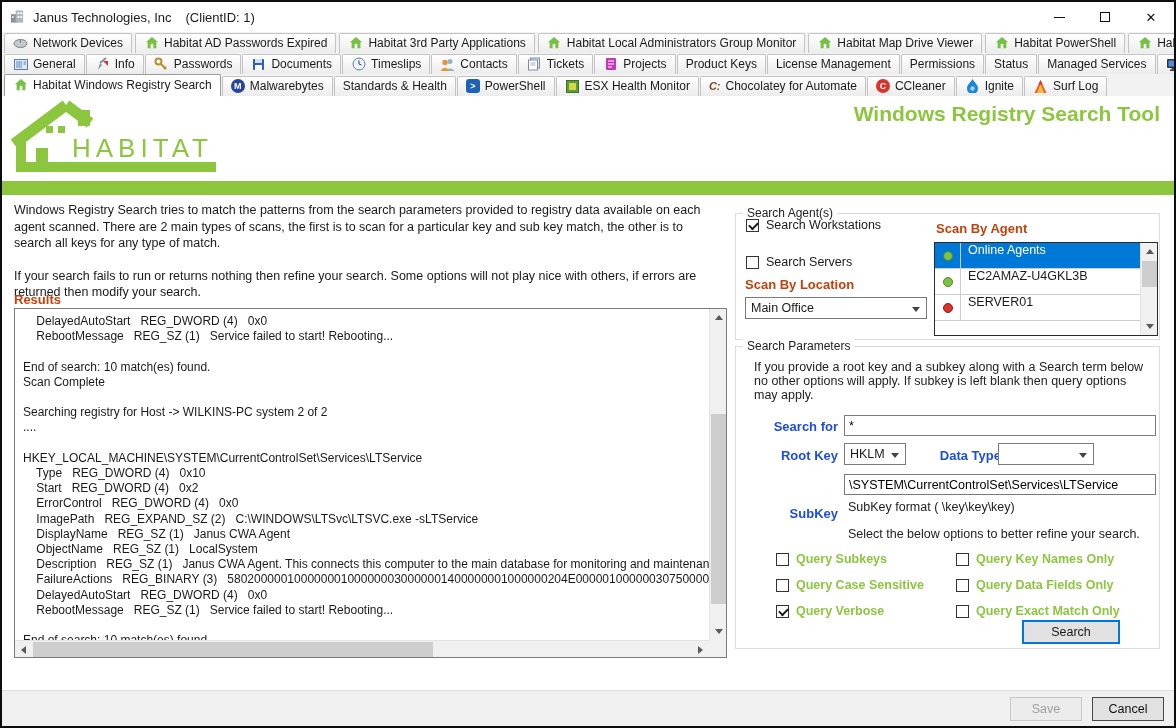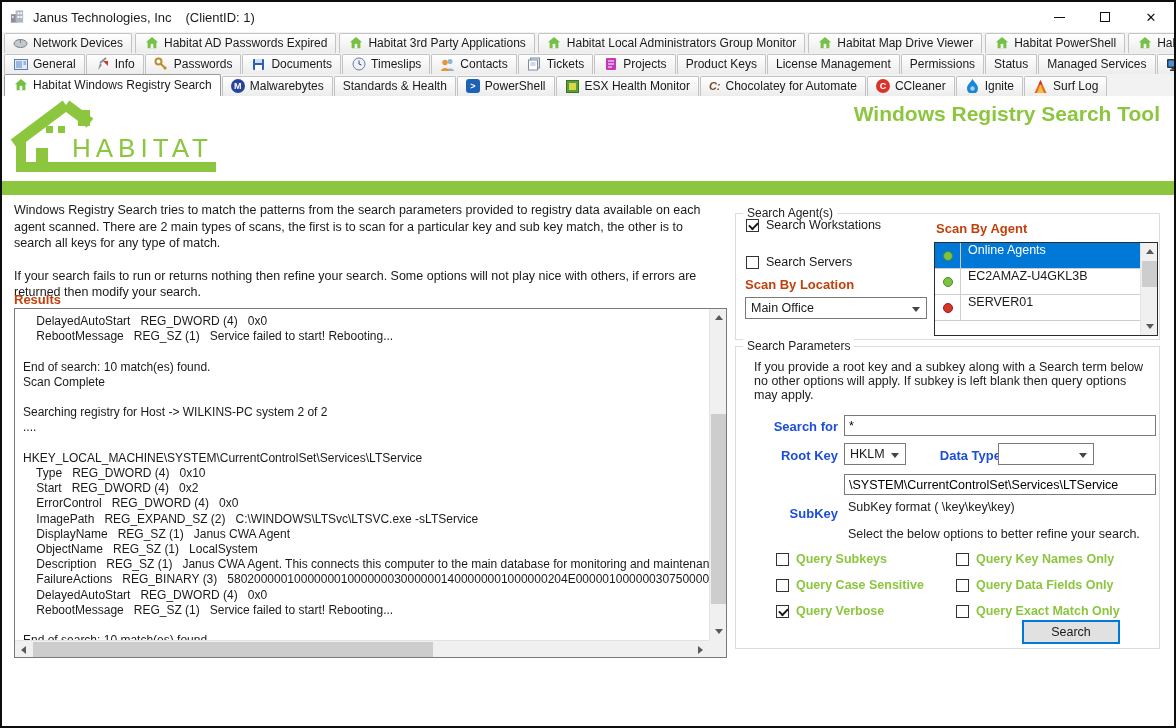--- a/index.html
+++ b/index.html
@@ -529,14 +529,18 @@
       </div>
       <div class="cbrow" style="left:220px; top:257px;">
         <span class="cb"></span>
         <span class="cb-label green">Query Exact Match Only</span>
       </div>
 
       <div class="search-btn">Search</div>
     </div>
   </div>
 
+  <div class="footer">
+    <div class="btn btn-save" aria-disabled="true">Save</div>
+    <div class="btn btn-cancel">Cancel</div>
+  </div>
 
 </div>
 
 </body></html>

